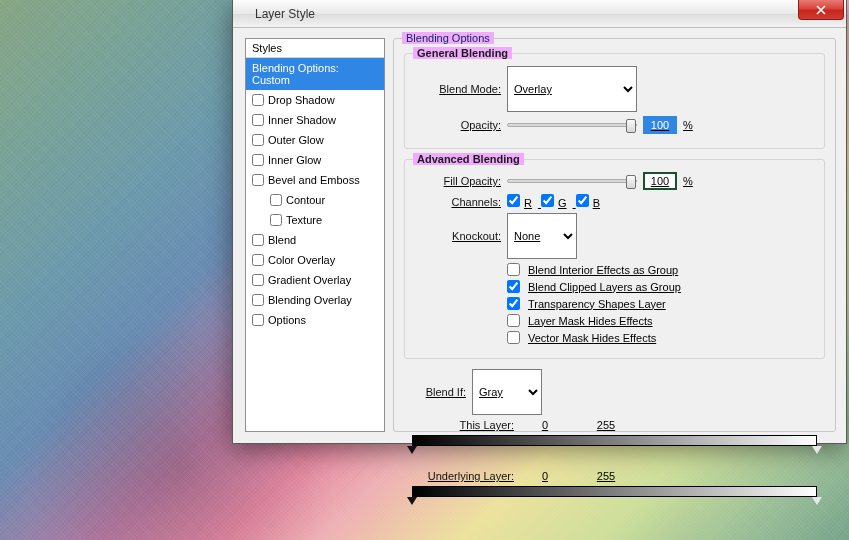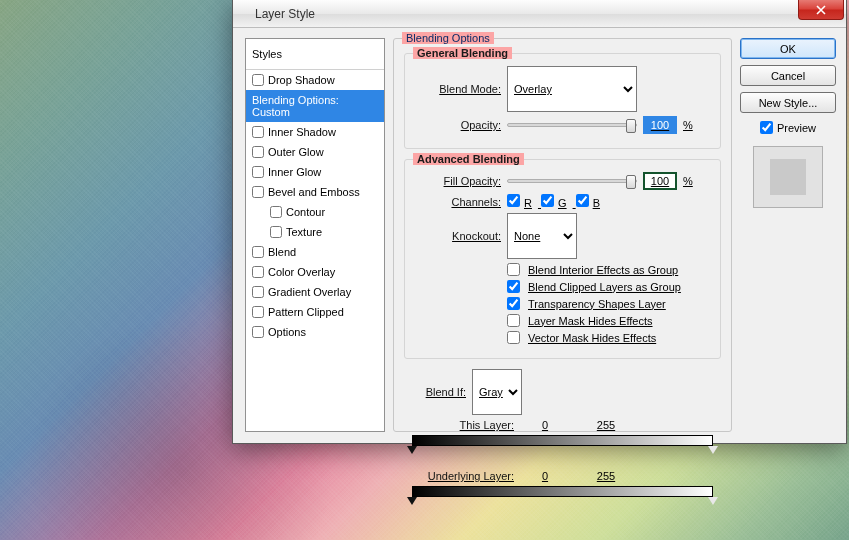--- a/index.html
+++ b/index.html
@@ -37,31 +37,31 @@
     width: 46px; height: 20px; margin-top:0px;
     background: linear-gradient(#e67a73, #d9423a 48%, #c6251c 52%, #cf3b32);
     border: 1px solid #8f1a14; border-top:none; border-radius: 0 0 4px 4px;
     display:flex; align-items:center; justify-content:center; color:white; font-weight:bold;
     cursor:pointer;
   }
   .close-btn svg { width:10px; height:10px; }
   .body { position:absolute; top:28px; left:0; right:0; bottom:0; padding:10px 10px 10px 12px; display:flex; gap:8px; }
   .styles-col { width:140px; }
   .styles-list { border:1px solid #919191; background:#fff; height:394px; }
-  .styles-header { padding:9px 6px; border-bottom:1px solid #d0d0d0; }
+  .styles-header { padding:3px 6px; border-bottom:1px solid #d0d0d0; }
   .style-row { display:flex; align-items:center; gap:4px; padding:4px 6px; cursor:default; }
   .style-row.selected { background:#2f86e5; color:#fff; }
   .style-row.indented { padding-left:24px; }
   .style-row input[type=checkbox]{ width:12px; height:12px; }
   .mid-col { flex:1; }
   .group {
     border:1px solid #c7c7c7; border-radius:3px; margin-bottom:8px; padding:8px 10px 10px; position:relative;
   }
   .group > .legend {
-    position:absolute; top:-7px; left:8px; background:#fca5a5; padding:0 4px; font-size:11px; color:#0a2a66; font-weight:400;
+    position:absolute; top:-7px; left:8px; background:#f0abfc; padding:0 4px; font-size:11px; color:#0a2a66; font-weight:400;
   }
   .group.inner { border-color:#d5d5d5; margin:6px 0 10px; }
   .group.inner > .legend { color:#1a1a1a; font-weight:600; }
   .row { display:flex; align-items:center; margin:4px 0; gap:6px;text-decoration:underline; }
   .lbl { width:86px; text-align:right; color:#111; }
   .lbl.wide { width:110px; }
   select { font-size:11px; padding:15px 2px; border:1px solid #7a7a7a; background:#fff; }
   .slider-track {
     position:relative; height:4px; background:#d8d8d8; border:1px solid #aeaeae; border-radius:2px; flex:1;
   }
@@ -110,29 +110,29 @@
       </div>
     </div>
   </div>
 
   <div class="body">
 
     <div class="styles-col">
       <div class="styles-list">
         <div class="styles-header">Styles</div>
 
-        <div class="style-row">
-          <input type="checkbox" style="">
-          <span>Drop Shadow</span>
-        </div>
         <div class="style-row selected">
           <span>Blending Options: Custom</span>
         </div>
         <div class="style-row">
           <input type="checkbox" style="">
+          <span>Drop Shadow</span>
+        </div>
+        <div class="style-row">
+          <input type="checkbox" style="">
           <span>Inner Shadow</span>
         </div>
         <div class="style-row">
           <input type="checkbox" style="">
           <span>Outer Glow</span>
         </div>
         <div class="style-row">
           <input type="checkbox" style="">
           <span>Inner Glow</span>
         </div>
@@ -155,21 +155,21 @@
         <div class="style-row">
           <input type="checkbox" style="">
           <span>Color Overlay</span>
         </div>
         <div class="style-row">
           <input type="checkbox" style="">
           <span>Gradient Overlay</span>
         </div>
         <div class="style-row">
           <input type="checkbox" style="">
-          <span>Pattern Clipped</span>
+          <span>Blending Overlay</span>
         </div>
         <div class="style-row">
           <input type="checkbox" style="">
           <span>Options</span>
         </div>
       </div>
     </div>
 
     <div class="mid-col">
       <div class="group" style="height:394px;">
@@ -236,21 +236,21 @@
               </div>
             <div class="row chk-row">
                 <input type="checkbox" style="">
                 <span>Vector Mask Hides Effects</span>
               </div>
           </div>
         </div>
 
         <div class="row">
           <span class="lbl" style="width:62px">Blend If:</span>
-          <select style="width:50px">
+          <select style="width:70px">
             <option>Gray</option>
           </select>
         </div>
         <div class="row">
           <span class="lbl wide">This Layer:</span>
           <span style="width:50px; text-align:center">0</span>
           <span style="width:60px; text-align:center">255</span>
         </div>
         <div style="margin:0 8px 14px;">
           <div class="blendif-strip">
@@ -269,33 +269,15 @@
           <div class="blendif-strip"></div>
           <div style="position:relative; height:10px;">
             <span class="bi-marker" style="left:-5px; top:0;"></span>
             <span class="bi-marker right" style="right:-5px; top:0;"></span>
           </div>
         </div>
 
       </div>
     </div>
 
-    <div class="right-col">
-      <div class="btn ok">
-          <span>OK</span>
-        </div>
-      <div class="btn">
-          <span>Cancel</span>
-        </div>
-      <div class="btn">
-          <span>New Style...</span>
-        </div>
-      <label class="preview-chk">
-        <input type="checkbox" checked="" style="">
-        <span>Preview</span>
-      </label>
-      <div class="preview-swatch">
-        <div class="inner"></div>
-      </div>
-    </div>
 
   </div>
 </div>
 
 </body></html>

